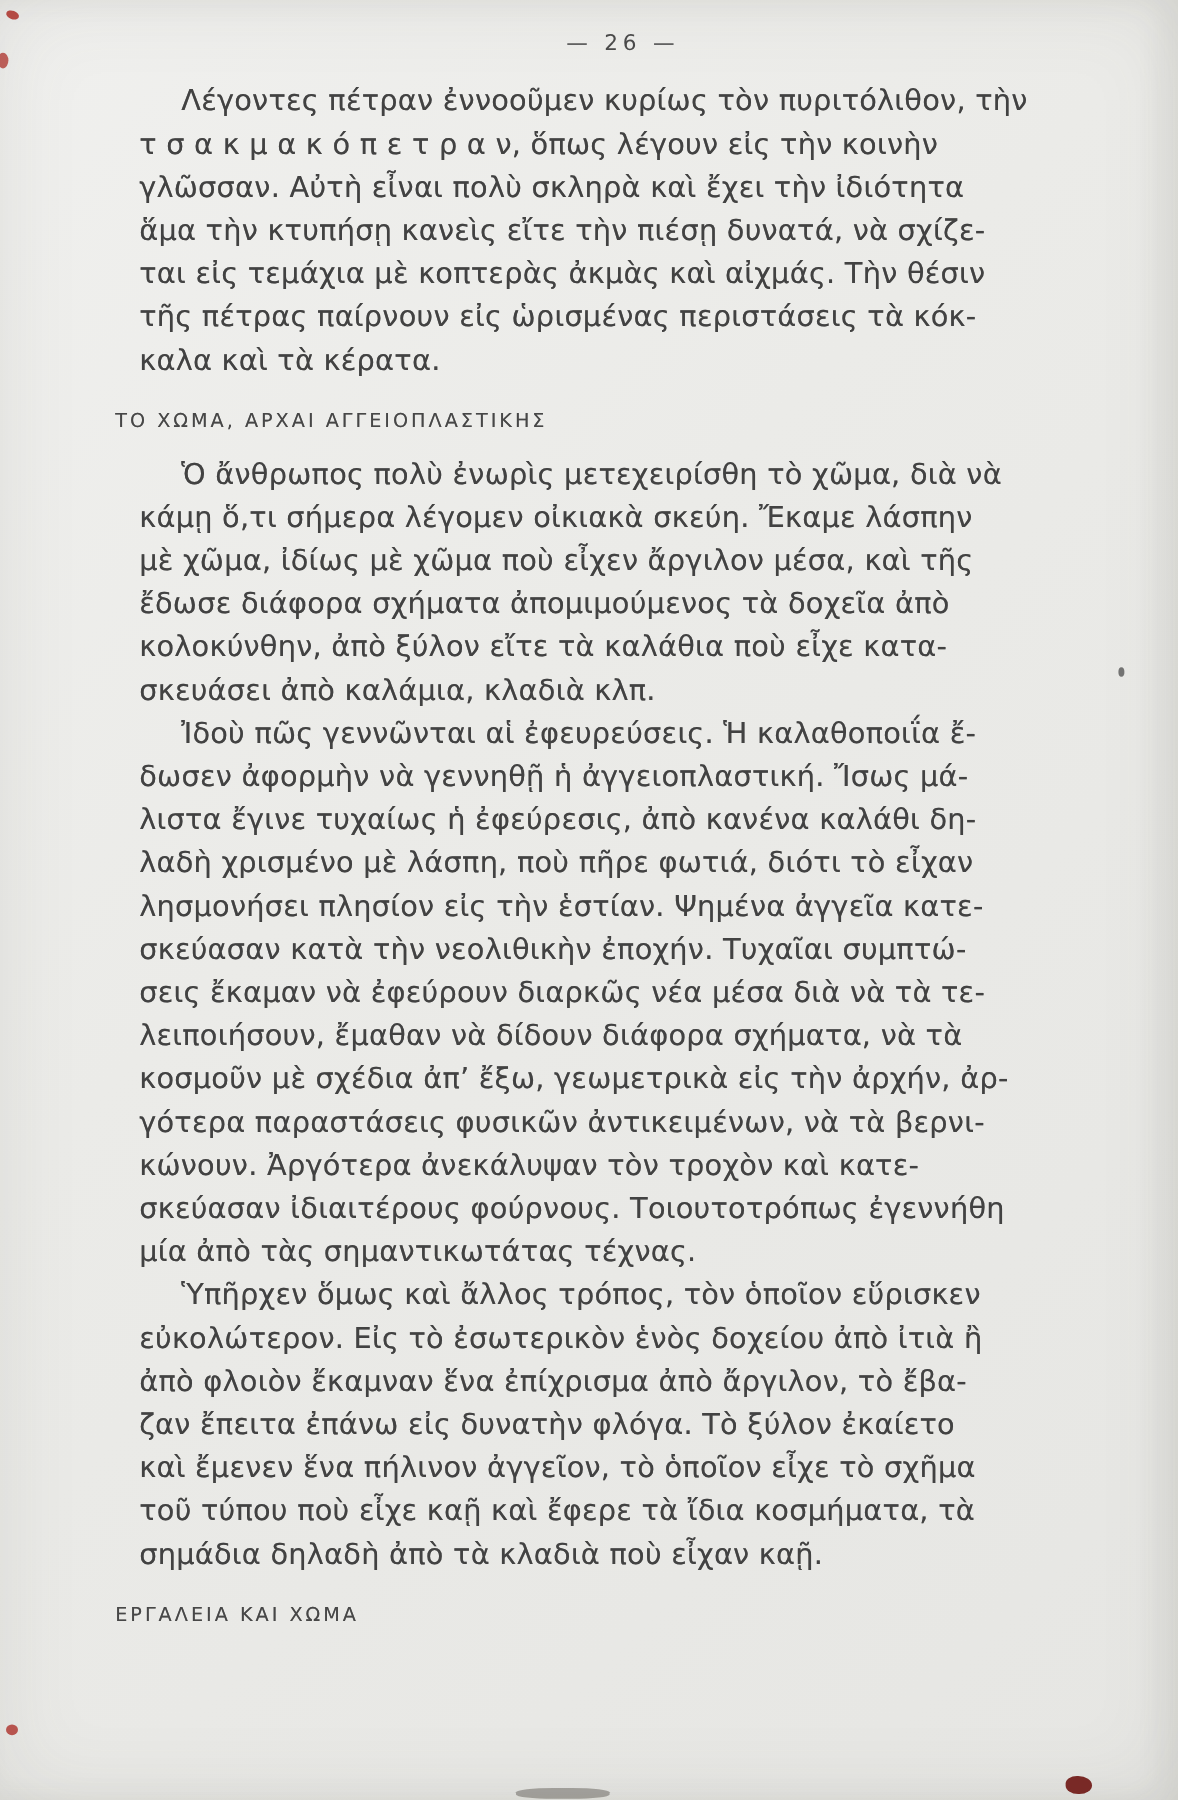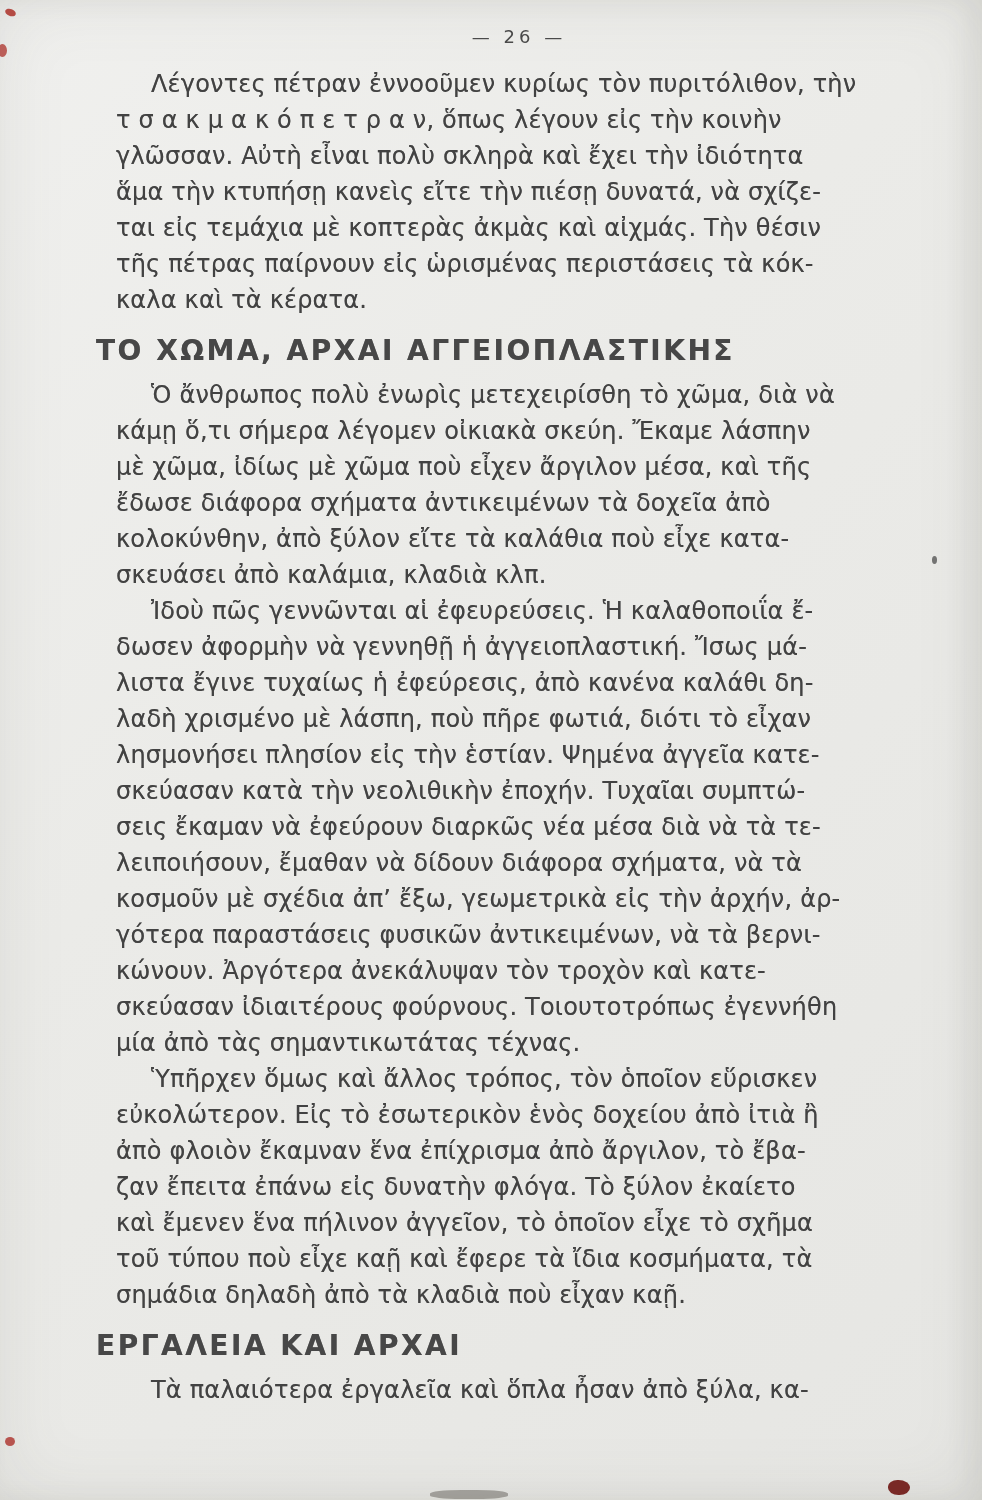--- a/index.html
+++ b/index.html
@@ -32,22 +32,22 @@
     margin:0;
     font-size:24px;
     line-height:36px;
     letter-spacing:0.2px;
     white-space:pre-line;
     text-indent:35px;
     text-shadow:0 0 0.5px rgba(60,60,60,0.55);
   }
   .section-heading{
     margin:15px 0 8px -20px;
-    font-size:28px;
-    font-weight:bold;
+    font-size:16px;
+    font-weight:normal;
     letter-spacing:2.5px;
     line-height:36px;
     color:#474747;
     text-shadow:0 0 0.5px rgba(60,60,60,0.55);
   }
   .artifact{position:absolute;border-radius:50%;}
   .a-top-left-1{left:5px;top:9px;width:11px;height:7px;background:var(--artifact_red);opacity:.8;transform:rotate(20deg);}
   .a-top-left-2{left:-2px;top:44px;width:9px;height:13px;background:var(--artifact_red);opacity:.7;}
   .a-bottom-left{left:5px;top:1437px;width:10px;height:9px;background:var(--artifact_red);opacity:.75;}
   .a-bottom-right{left:888px;top:1480px;width:22px;height:15px;background:#6e1512;opacity:.9;border-radius:45% 55% 50% 50%;}
@@ -68,21 +68,21 @@
 ἅμα τὴν κτυπήσῃ κανεὶς εἴτε τὴν πιέσῃ δυνατά, νὰ σχίζε-
 ται εἰς τεμάχια μὲ κοπτερὰς ἀκμὰς καὶ αἰχμάς. Τὴν θέσιν
 τῆς πέτρας παίρνουν εἰς ὡρισμένας περιστάσεις τὰ κόκ-
 καλα καὶ τὰ κέρατα.</p>
 
     <h2 class="section-heading">ΤΟ ΧΩΜΑ, ΑΡΧΑΙ ΑΓΓΕΙΟΠΛΑΣΤΙΚΗΣ</h2>
 
     <p class="para">Ὁ ἄνθρωπος πολὺ ἐνωρὶς μετεχειρίσθη τὸ χῶμα, διὰ νὰ
 κάμῃ ὅ,τι σήμερα λέγομεν οἰκιακὰ σκεύη. Ἔκαμε λάσπην
 μὲ χῶμα, ἰδίως μὲ χῶμα ποὺ εἶχεν ἄργιλον μέσα, καὶ τῆς
-ἔδωσε διάφορα σχήματα ἀντικειμένων τὰ δοχεῖα ἀπὸ
+ἔδωσε διάφορα σχήματα ἀπομιμούμενος τὰ δοχεῖα ἀπὸ
 κολοκύνθην, ἀπὸ ξύλον εἴτε τὰ καλάθια ποὺ εἶχε κατα-
 σκευάσει ἀπὸ καλάμια, κλαδιὰ κλπ.</p>
 
     <p class="para">Ἰδοὺ πῶς γεννῶνται αἱ ἐφευρεύσεις. Ἡ καλαθοποιΐα ἔ-
 δωσεν ἀφορμὴν νὰ γεννηθῇ ἡ ἀγγειοπλαστική. Ἴσως μά-
 λιστα ἔγινε τυχαίως ἡ ἐφεύρεσις, ἀπὸ κανένα καλάθι δη-
 λαδὴ χρισμένο μὲ λάσπη, ποὺ πῆρε φωτιά, διότι τὸ εἶχαν
 λησμονήσει πλησίον εἰς τὴν ἑστίαν. Ψημένα ἀγγεῖα κατε-
 σκεύασαν κατὰ τὴν νεολιθικὴν ἐποχήν. Τυχαῖαι συμπτώ-
 σεις ἔκαμαν νὰ ἐφεύρουν διαρκῶς νέα μέσα διὰ νὰ τὰ τε-
@@ -94,23 +94,22 @@
 μία ἀπὸ τὰς σημαντικωτάτας τέχνας.</p>
 
     <p class="para">Ὑπῆρχεν ὅμως καὶ ἄλλος τρόπος, τὸν ὁποῖον εὕρισκεν
 εὐκολώτερον. Εἰς τὸ ἐσωτερικὸν ἑνὸς δοχείου ἀπὸ ἰτιὰ ἢ
 ἀπὸ φλοιὸν ἔκαμναν ἕνα ἐπίχρισμα ἀπὸ ἄργιλον, τὸ ἔβα-
 ζαν ἔπειτα ἐπάνω εἰς δυνατὴν φλόγα. Τὸ ξύλον ἐκαίετο
 καὶ ἔμενεν ἕνα πήλινον ἀγγεῖον, τὸ ὁποῖον εἶχε τὸ σχῆμα
 τοῦ τύπου ποὺ εἶχε καῇ καὶ ἔφερε τὰ ἴδια κοσμήματα, τὰ
 σημάδια δηλαδὴ ἀπὸ τὰ κλαδιὰ ποὺ εἶχαν καῇ.</p>
 
-    <h2 class="section-heading">ΕΡΓΑΛΕΙΑ ΚΑΙ ΑΡΧΑΙ</h2>
+    <h2 class="section-heading">ΕΡΓΑΛΕΙΑ ΚΑΙ ΧΩΜΑ</h2>
 
-    <p class="para">Τὰ παλαιότερα ἐργαλεῖα καὶ ὅπλα ἦσαν ἀπὸ ξύλα, κα-</p>
   </main>
 
   <div class="artifact a-top-left-1"></div>
   <div class="artifact a-top-left-2"></div>
   <div class="artifact a-bottom-left"></div>
   <div class="artifact a-bottom-right"></div>
   <div class="artifact a-bottom-smudge"></div>
   <div class="artifact a-ink-dot"></div>
 
 </div>

